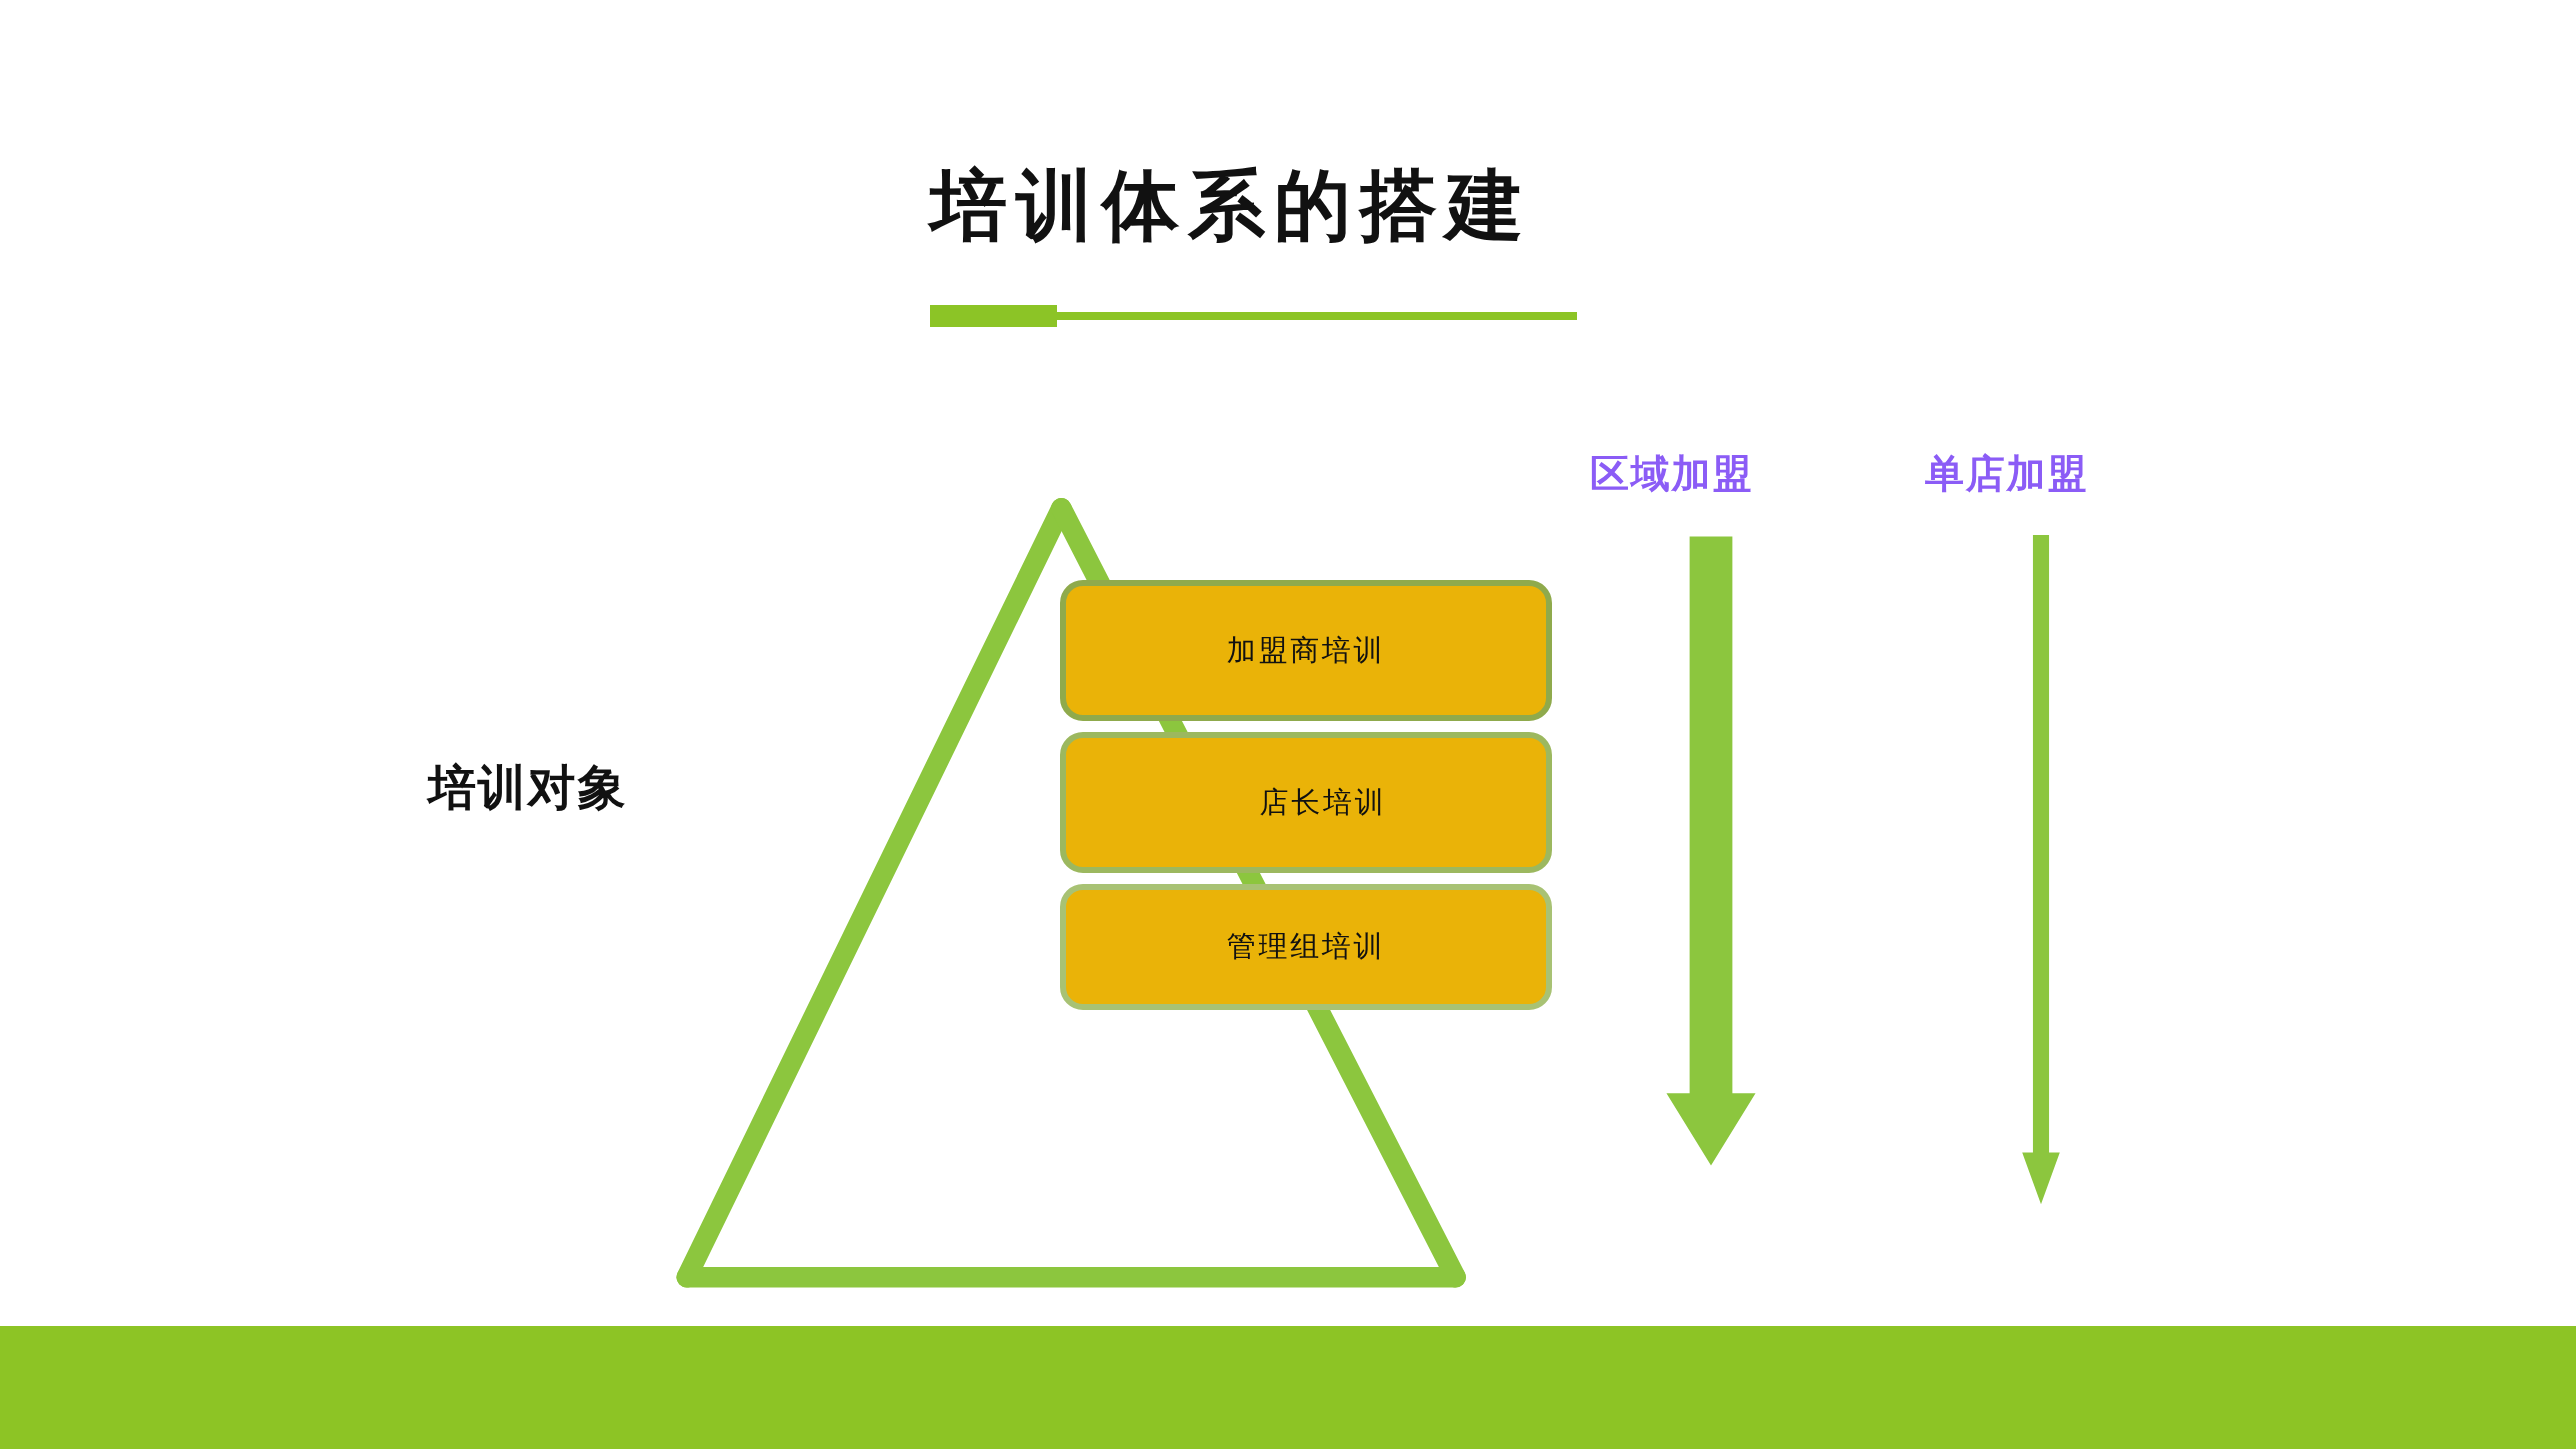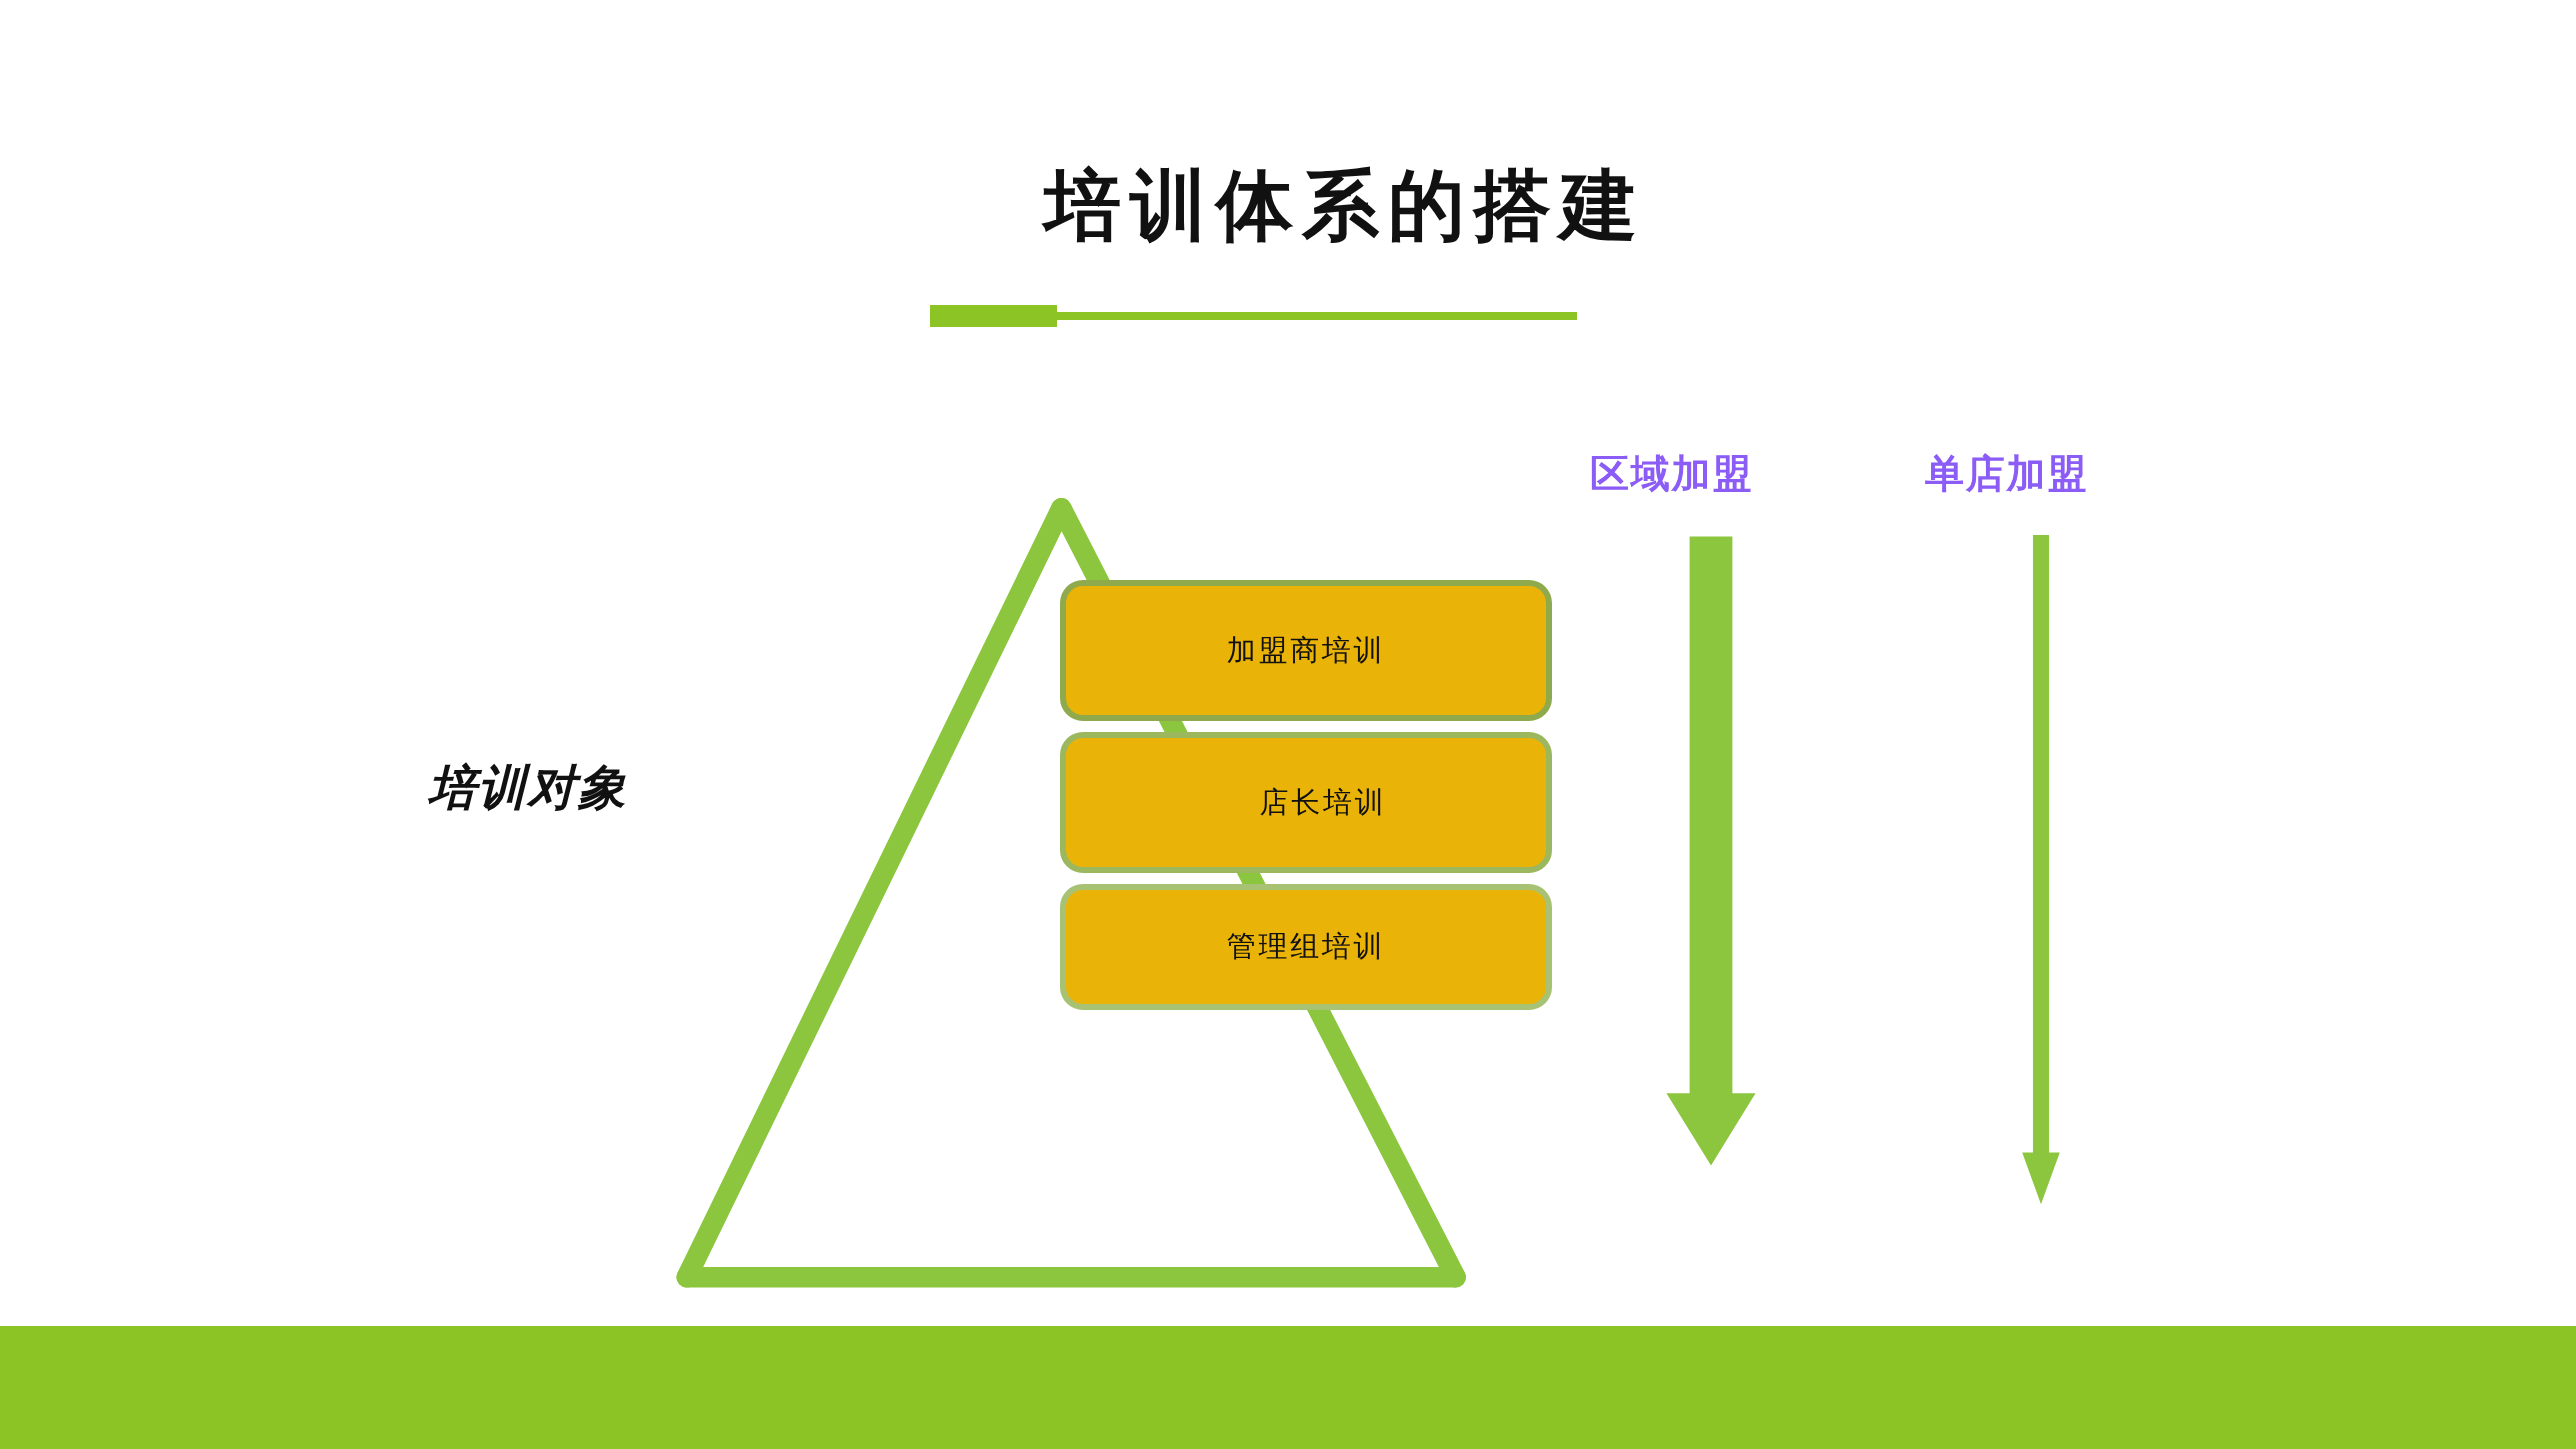--- a/index.html
+++ b/index.html
@@ -11,21 +11,20 @@
   body {
     font-family: "Liberation Sans", "DejaVu Sans", sans-serif;
   }
 
   #slide {
     position: relative;
     width: 2576px;
     height: 1449px;
     background: #ffffff;
     overflow: hidden;
-    text-align: right;
   }
 
   
   .title {
     position: absolute;
     left: 930px;
     top: 161px;
     width: 716px;
     font-size: 77px;
     font-weight: bold;
@@ -54,21 +53,20 @@
   
   .left-caption {
     position: absolute;
     left: 428px;
     top: 756px;
     font-size: 48px;
     font-weight: bold;
     color: #111111;
     letter-spacing: 1.8px;
     white-space: nowrap;
-    font-style: italic;
   }
 
   
   .pyramid-svg {
     position: absolute;
     left: 626px;
     top: 483px;
     width: 894px;
     height: 832px;
   }

